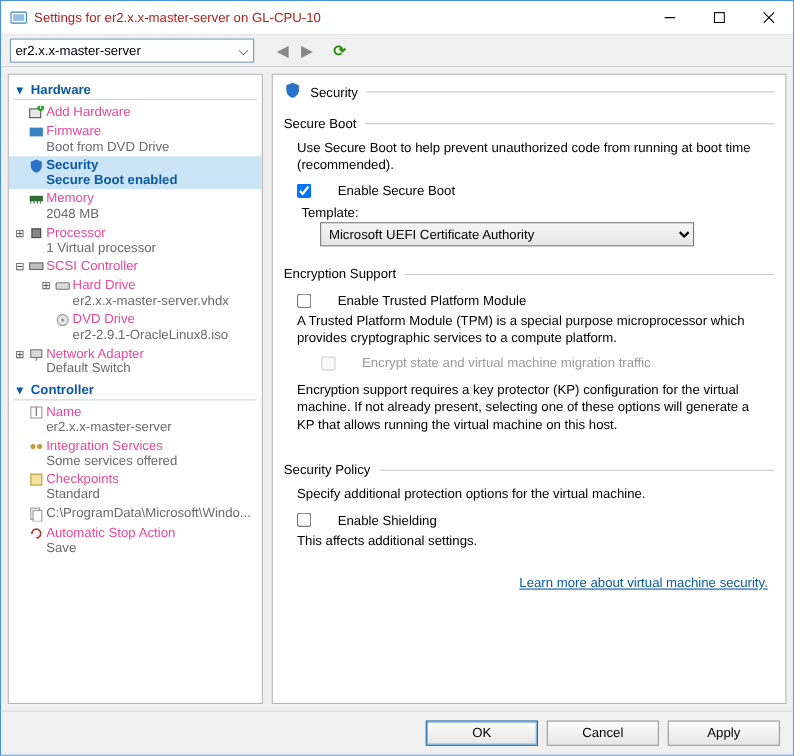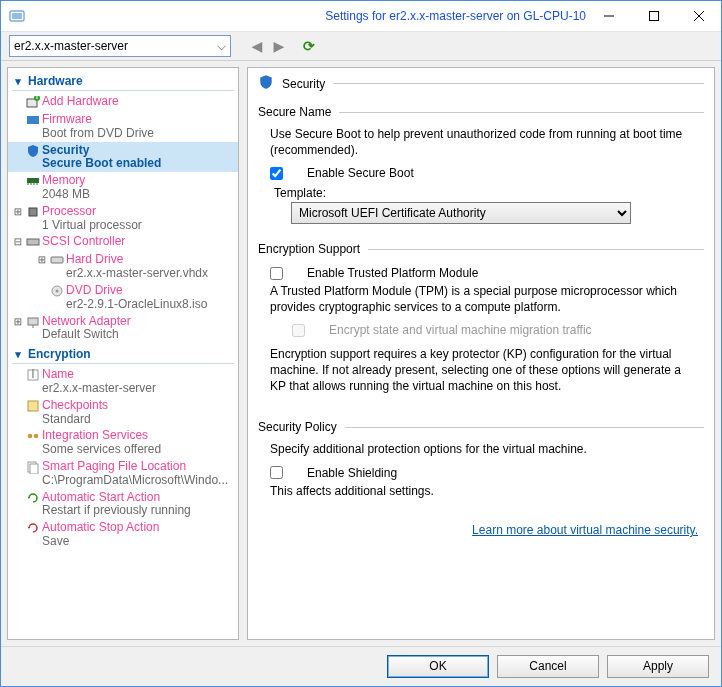--- a/index.html
+++ b/index.html
@@ -2,21 +2,21 @@
 <html><head>
 <meta charset="utf-8">
 <style>
   * { box-sizing: border-box; font-family: "Segoe UI", Arial, sans-serif; font-size: 12px; }
   html, body { margin: 0; padding: 0; }
   body { background: #fff; width: 722px; height: 687px; border: 1px solid #4a90d9; display: flex; flex-direction: column; }
 
   
   .titlebar { height: 30px; display: flex; align-items: center; padding: 0 0 0 8px; }
   .titlebar .icon { width: 16px; height: 16px; margin-right: 6px; display: flex; align-items: center; justify-content: center; }
-  .titlebar .title { flex: 1; color: #1d4ed8; font-size: 12px; text-align: right; }
+  .titlebar .title { flex: 1; color: #b91c1c; font-size: 12px; }
   .titlebar .winbtn { width: 45px; height: 30px; display: flex; align-items: center; justify-content: center; color: #000; }
 
   
   .toolbar { height: 30px; background: #f0f0f0; border-top:1px solid #e6e6e6; border-bottom: 1px solid #d0d0d0; display: flex; align-items: center; padding: 2px 8px; gap: 8px; }
   .vm-select { width: 222px; height: 22px; border: 1px solid #7a9ac0; background: #fff; display: flex; align-items: center; padding: 0 4px; justify-content: space-between; }
   .vm-select span { font-size: 12px; }
   .vm-select .chev { color:#555; }
   .nav-arrows { display: flex; gap: 6px; margin-left: 10px; }
   .nav-arrows .arr { color: #888; font-size: 14px; width: 16px; text-align: center; }
   .reload { color: #2e8b15; font-weight: bold; font-size: 14px; margin-left: 8px; }
@@ -233,91 +233,77 @@
           </svg>
         </span>
       <div class="lbls">
         <span class="lbl">Network Adapter</span>
         <span class="sub">Default Switch</span>
       </div>
     </div>
 
     <div class="section-hdr">
       <span class="chev">▾</span>
-      <span>Encryption</span>
+      <span>Controller</span>
     </div>
 
     <div class="tree-item level1">
       <span class="exp"></span>
       <span class="ico">
           <svg width="14" height="14">
             <rect x="2" y="2" width="10" height="10" fill="#fff" stroke="#999"></rect>
             <text x="7" y="10" font-size="8" text-anchor="middle" fill="#777">I</text>
           </svg>
         </span>
       <div class="lbls">
         <span class="lbl">Name</span>
         <span class="sub">er2.x.x-master-server</span>
       </div>
     </div>
 
     <div class="tree-item level1">
       <span class="exp"></span>
       <span class="ico">
           <svg width="14" height="14">
+            <circle cx="4" cy="7" r="2.3" fill="#c99a3a"></circle>
+            <circle cx="10" cy="7" r="2.3" fill="#c99a3a"></circle>
+          </svg>
+        </span>
+      <div class="lbls">
+        <span class="lbl">Integration Services</span>
+        <span class="sub">Some services offered</span>
+      </div>
+    </div>
+
+    <div class="tree-item level1">
+      <span class="exp"></span>
+      <span class="ico">
+          <svg width="14" height="14">
             <rect x="2" y="2" width="10" height="10" fill="#f2e29a" stroke="#b59b3a"></rect>
           </svg>
         </span>
       <div class="lbls">
         <span class="lbl">Checkpoints</span>
         <span class="sub">Standard</span>
       </div>
     </div>
 
     <div class="tree-item level1">
       <span class="exp"></span>
       <span class="ico">
           <svg width="14" height="14">
-            <circle cx="4" cy="7" r="2.3" fill="#c99a3a"></circle>
-            <circle cx="10" cy="7" r="2.3" fill="#c99a3a"></circle>
-          </svg>
-        </span>
-      <div class="lbls">
-        <span class="lbl">Integration Services</span>
-        <span class="sub">Some services offered</span>
-      </div>
-    </div>
-
-    <div class="tree-item level1">
-      <span class="exp"></span>
-      <span class="ico">
-          <svg width="14" height="14">
             <rect x="2" y="2" width="8" height="10" fill="#fff" stroke="#999"></rect>
             <rect x="4" y="4" width="8" height="10" fill="#fff" stroke="#999"></rect>
           </svg>
         </span>
       <div class="lbls">
-        <span class="lbl">Smart Paging File Location</span>
         <span class="sub">C:\ProgramData\Microsoft\Windo...</span>
       </div>
     </div>
 
-    <div class="tree-item level1">
-      <span class="exp"></span>
-      <span class="ico">
-          <svg width="14" height="14">
-            <path d="M3 7 A4 4 0 1 1 7 11" fill="none" stroke="#2e8b15" stroke-width="1.5"></path>
-            <polygon points="2,6 4,6 3,8" fill="#2e8b15"></polygon>
-          </svg>
-        </span>
-      <div class="lbls">
-        <span class="lbl">Automatic Start Action</span>
-        <span class="sub">Restart if previously running</span>
-      </div>
-    </div>
 
     <div class="tree-item level1">
       <span class="exp"></span>
       <span class="ico">
           <svg width="14" height="14">
             <path d="M3 7 A4 4 0 1 1 7 11" fill="none" stroke="#b33" stroke-width="1.5"></path>
             <polygon points="2,6 4,6 3,8" fill="#b33"></polygon>
           </svg>
         </span>
       <div class="lbls">
@@ -331,21 +317,21 @@
     <div class="panel-header">
       <span class="shield-blue"><svg width="16" height="16" viewBox="0 0 14 14">
             <path d="M7 1 L12 3 V7 C12 10 9.5 12.5 7 13 C4.5 12.5 2 10 2 7 V3 Z" fill="#2a72c8"></path>
           </svg></span>
       <span>Security</span>
       <span class="line"></span>
     </div>
 
     <div class="group">
       <div class="group-title-row">
-        <span>Secure Name</span>
+        <span>Secure Boot</span>
         <span class="line"></span>
       </div>
       <div class="body">
         <p>Use Secure Boot to help prevent unauthorized code from running at boot time (recommended).</p>
         <label class="chk">
           <input type="checkbox" checked="" style="">
           <span>Enable Secure Boot</span>
         </label>
         <span class="label" style="margin-left:4px">Template:</span>
         <select class="tpl" style="margin-left:21px">

